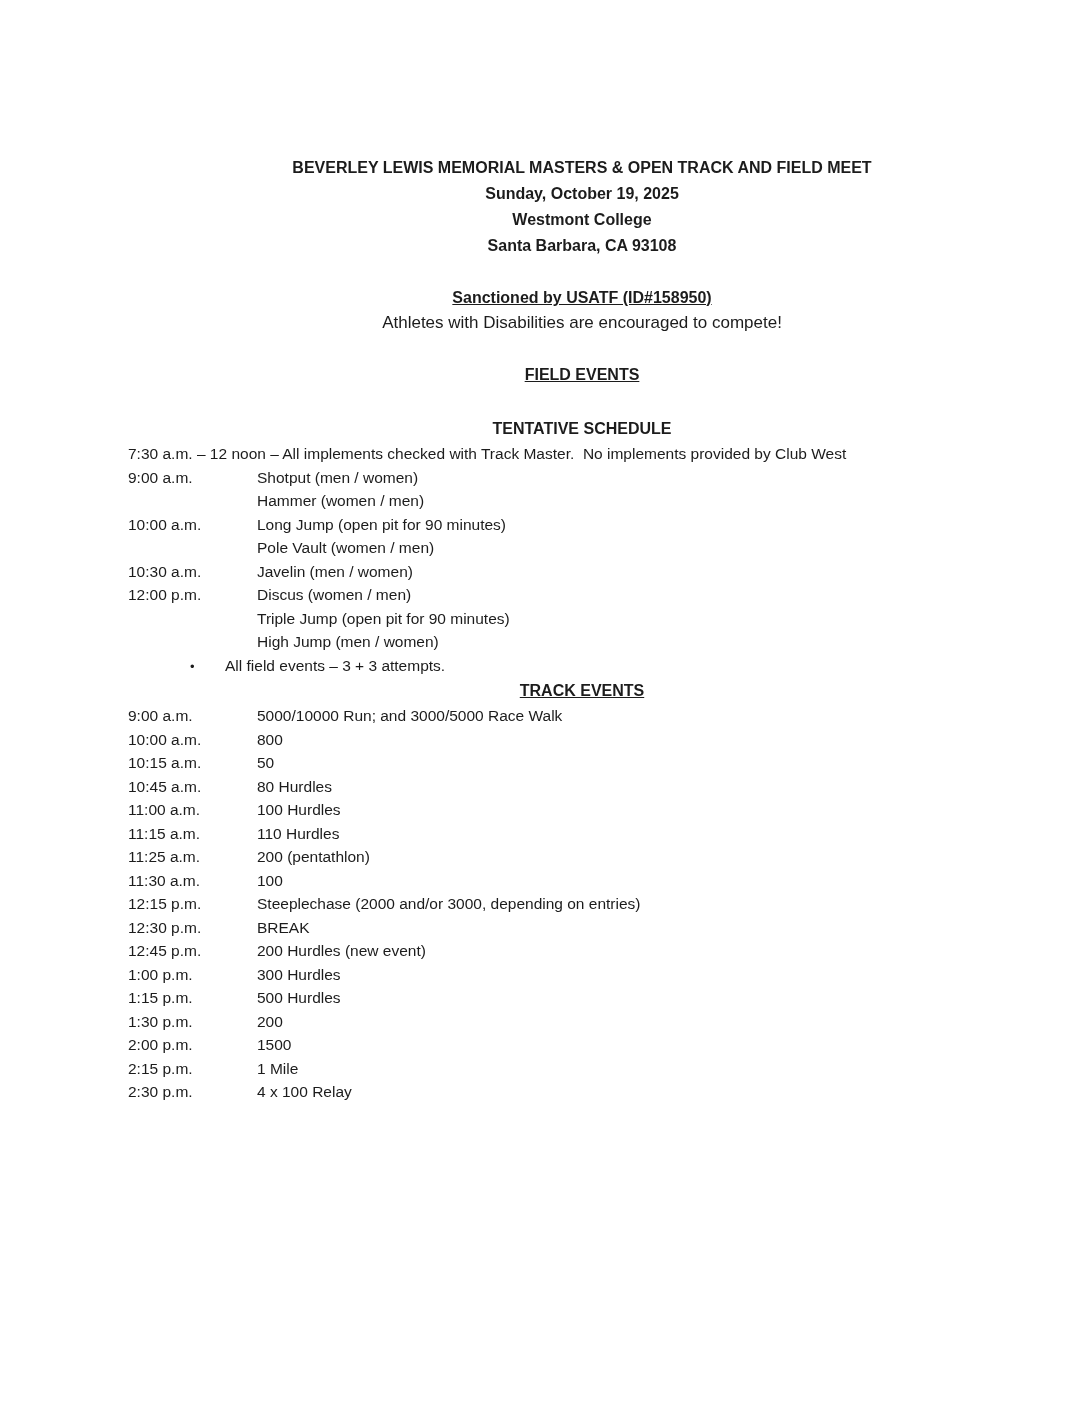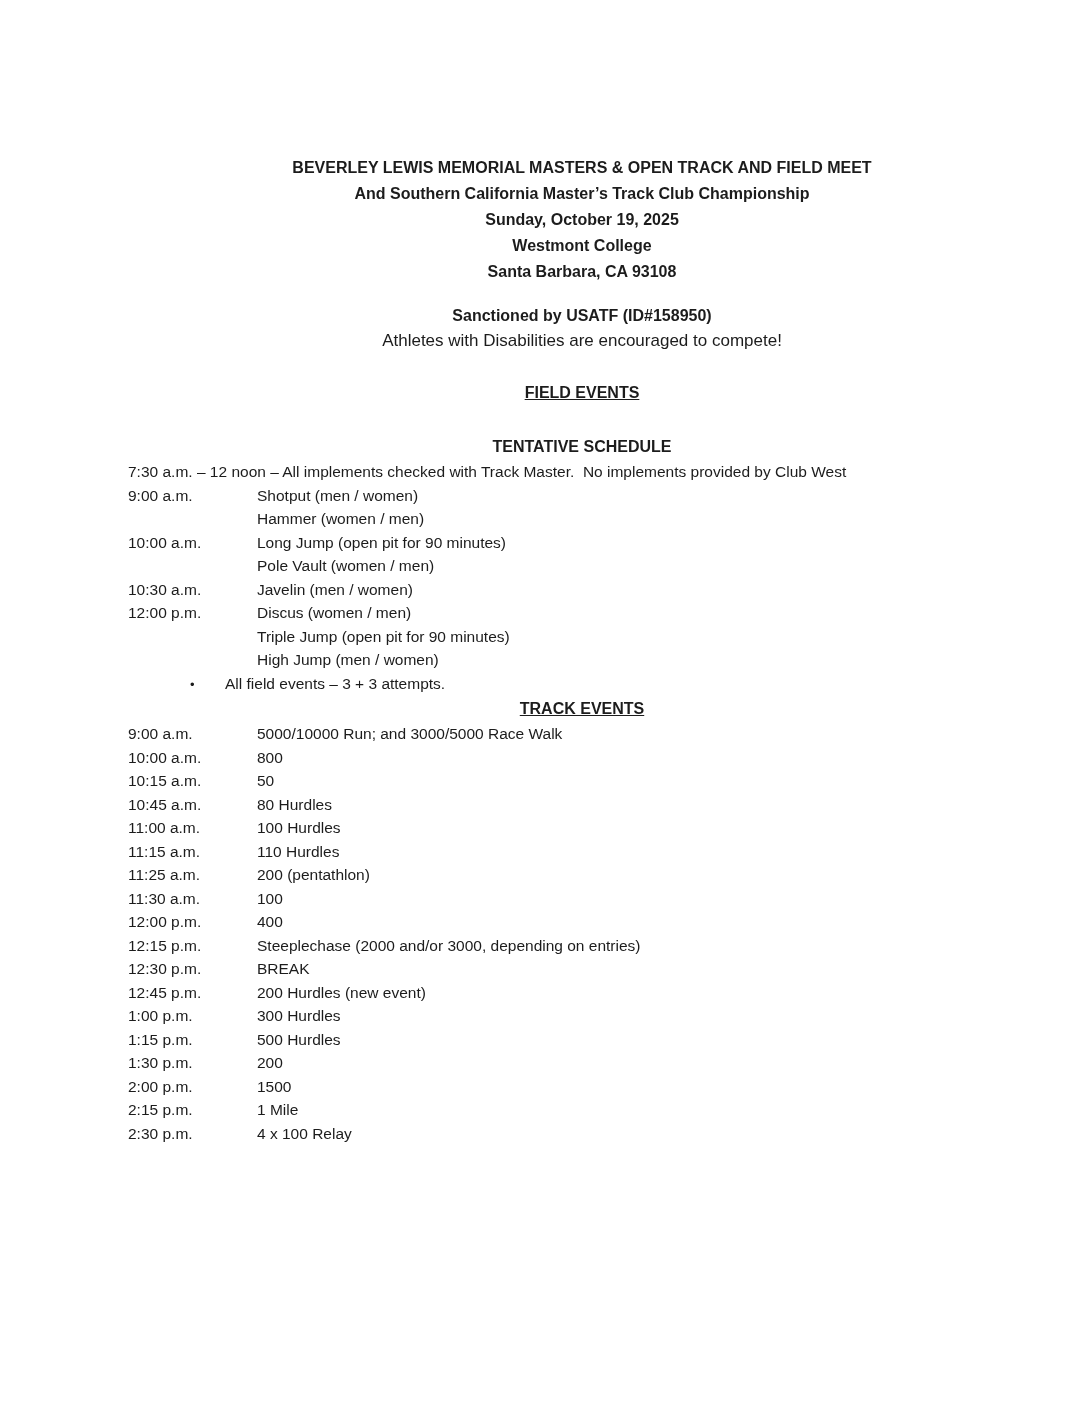--- a/index.html
+++ b/index.html
@@ -27,21 +27,22 @@
     font-weight: bold;
     font-size: 16px;
     line-height: 26px;
     text-align: center;
   }
   .sanctioned {
     font-weight: bold;
     font-size: 16px;
     line-height: 26px;
     text-align: center;
-    margin-top: 18px;
+    margin-top: 26px;
+    text-decoration: underline;
   }
   .entries-note {
     white-space: pre;
     line-height: 23.5px;
   }
   .disabilities-note {
     font-size: 17px;
     line-height: 24px;
     text-align: center;
   }
@@ -79,21 +80,20 @@
   .footer { margin-top: 23px; }
   .footer-line { line-height: 23.5px; }
 </style>
 </head>
 <body>
 
 <div class="page">
 
   <div>
     <div class="title-line">BEVERLEY LEWIS MEMORIAL MASTERS &amp; OPEN TRACK AND FIELD MEET</div>
-    <div class="title-line">And Southern California Master’s Track Club Championship</div>
     <div class="title-line">Sunday, October 19, 2025</div>
     <div class="title-line">Westmont College</div>
     <div class="title-line">Santa Barbara, CA 93108</div>
   </div>
 
   <div class="sanctioned">Sanctioned by USATF (ID#158950)</div>
   <div class="disabilities-note">Athletes with Disabilities are encouraged to compete!</div>
 
   <div class="section-heading field-heading"><span class="underlined">FIELD EVENTS</span></div>
 
@@ -118,21 +118,20 @@
 
   <div>
     <div class="sched-row"><span class="time">9:00 a.m.</span><span class="event">5000/10000 Run; and 3000/5000 Race Walk</span></div>
     <div class="sched-row"><span class="time">10:00 a.m.</span><span class="event">800</span></div>
     <div class="sched-row"><span class="time">10:15 a.m.</span><span class="event">50</span></div>
     <div class="sched-row"><span class="time">10:45 a.m.</span><span class="event">80 Hurdles</span></div>
     <div class="sched-row"><span class="time">11:00 a.m.</span><span class="event">100 Hurdles</span></div>
     <div class="sched-row"><span class="time">11:15 a.m.</span><span class="event">110 Hurdles</span></div>
     <div class="sched-row"><span class="time">11:25 a.m.</span><span class="event">200 (pentathlon)</span></div>
     <div class="sched-row"><span class="time">11:30 a.m.</span><span class="event">100</span></div>
-    <div class="sched-row"><span class="time">12:00 p.m.</span><span class="event">400</span></div>
     <div class="sched-row"><span class="time">12:15 p.m.</span><span class="event">Steeplechase (2000 and/or 3000, depending on entries)</span></div>
     <div class="sched-row"><span class="time">12:30 p.m.</span><span class="event">BREAK</span></div>
     <div class="sched-row"><span class="time">12:45 p.m.</span><span class="event">200 Hurdles (new event)</span></div>
     <div class="sched-row"><span class="time">1:00 p.m.</span><span class="event">300 Hurdles</span></div>
     <div class="sched-row"><span class="time">1:15 p.m.</span><span class="event">500 Hurdles</span></div>
     <div class="sched-row"><span class="time">1:30 p.m.</span><span class="event">200</span></div>
     <div class="sched-row"><span class="time">2:00 p.m.</span><span class="event">1500</span></div>
     <div class="sched-row"><span class="time">2:15 p.m.</span><span class="event">1 Mile</span></div>
     <div class="sched-row"><span class="time">2:30 p.m.</span><span class="event">4 x 100 Relay</span></div>
   </div>

